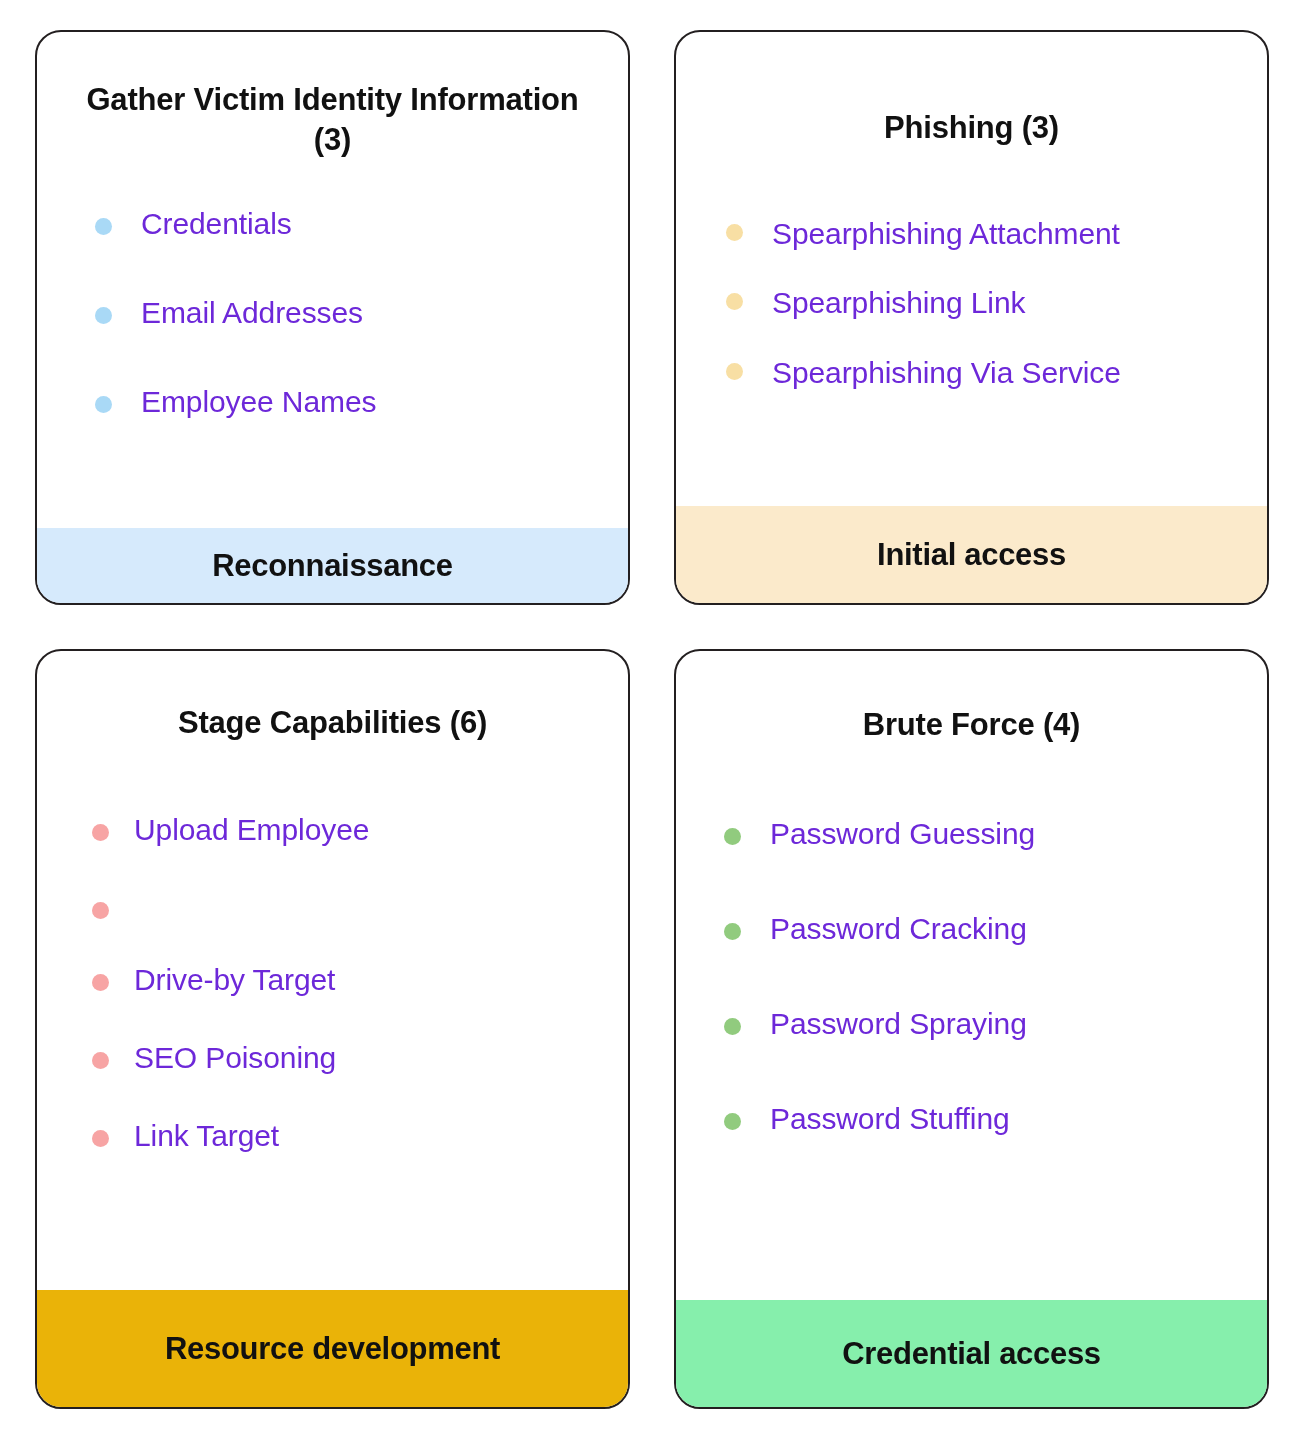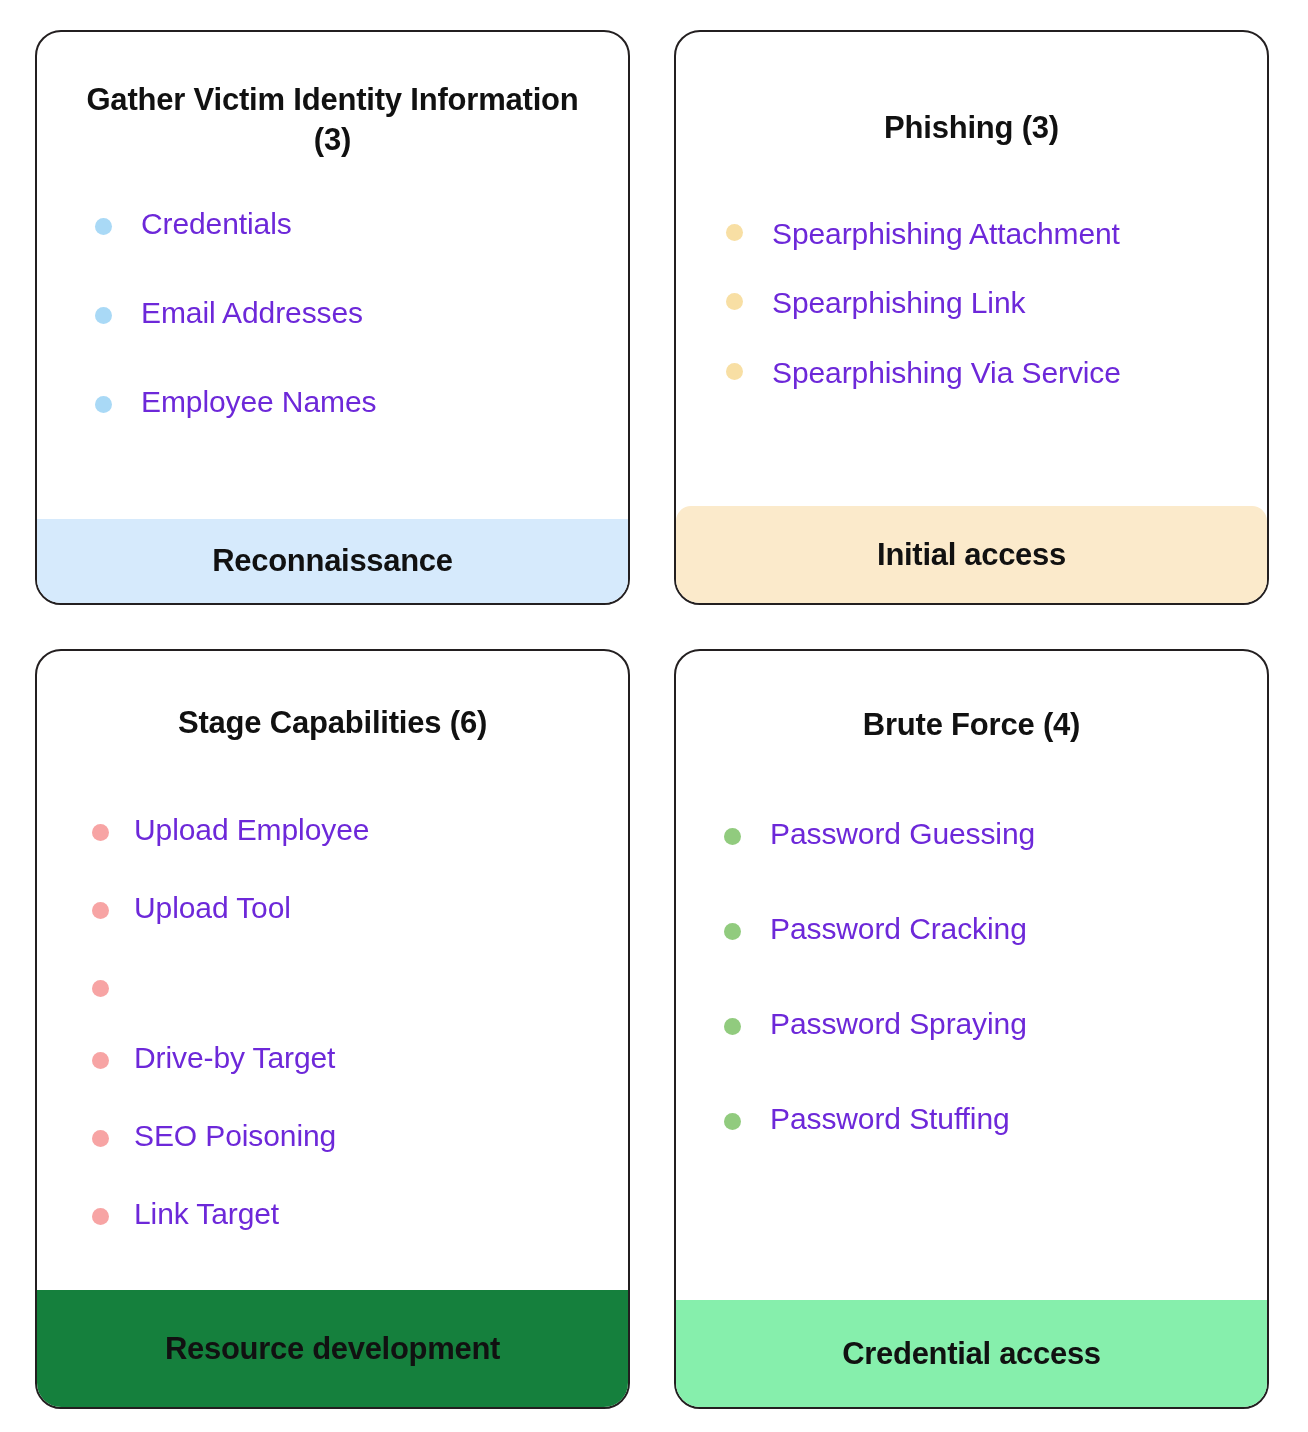--- a/index.html
+++ b/index.html
@@ -92,32 +92,32 @@
 
   
   .card-recon .card-title { padding-top: 48px; }
   .card-recon .card-list { margin-top: 48px; padding-left: 58px; }
   .card-recon .card-list li { font-size: 30px; margin-bottom: 55px; }
   .card-recon .card-list li:last-child { margin-bottom: 0; }
   .card-recon .bullet {
     width: 17px; height: 17px;
     margin-top: 11px; margin-right: 29px;
   }
-  .card-recon .card-footer { height: 84px; }
+  .card-recon .card-footer { height: 75px; }
 
   
   .card-initial .card-title { padding-top: 76px; }
   .card-initial .card-list { margin-top: 64px; padding-left: 50px; }
   .card-initial .card-list li { font-size: 30px; margin-bottom: 26px; line-height: 1.46; }
   .card-initial .card-list li:last-child { margin-bottom: 0; }
   .card-initial .bullet {
     width: 17px; height: 17px;
     margin-top: 12px; margin-right: 29px;
   }
-  .card-initial .card-footer { height: 97px; border-radius: 15px; }
+  .card-initial .card-footer { height: 97px; }
 
   
   .card-resource .card-title { padding-top: 52px; }
   .card-resource .card-list { margin-top: 70px; padding-left: 55px; }
   .card-resource .card-list li { font-size: 30px; margin-bottom: 44px; }
   .card-resource .card-list li:last-child { margin-bottom: 0; }
   .card-resource .bullet {
     width: 17px; height: 17px;
     margin-top: 11px; margin-right: 25px;
   }
@@ -184,40 +184,36 @@
   <div class="card card-resource">
     <div class="card-body">
       <div class="card-title">Stage Capabilities (6)</div>
       <ul class="card-list">
         <li>
           <span class="bullet" style="background: rgb(247, 164, 164);"></span>
           <span class="li-label">Upload Employee</span>
         </li>
         <li>
           <span class="bullet" style="background: rgb(247, 164, 164);"></span>
-          <span class="li-label">Upload Tool</span>
-        </li>
-        <li>
-          <span class="bullet" style="background: rgb(247, 164, 164);"></span>
         </li>
         <li>
           <span class="bullet" style="background: rgb(247, 164, 164);"></span>
           <span class="li-label">Drive-by Target</span>
         </li>
         <li>
           <span class="bullet" style="background: rgb(247, 164, 164);"></span>
           <span class="li-label">SEO Poisoning</span>
         </li>
         <li>
           <span class="bullet" style="background: rgb(247, 164, 164);"></span>
           <span class="li-label">Link Target</span>
         </li>
       </ul>
     </div>
-    <div class="card-footer" style="background: #15803d;">Resource development</div>
+    <div class="card-footer" style="background: #eab308;">Resource development</div>
   </div>
 
   <div class="card card-credential">
     <div class="card-body">
       <div class="card-title">Brute Force (4)</div>
       <ul class="card-list">
         <li>
           <span class="bullet" style="background: rgb(145, 203, 126);"></span>
           <span class="li-label">Password Guessing</span>
         </li>

